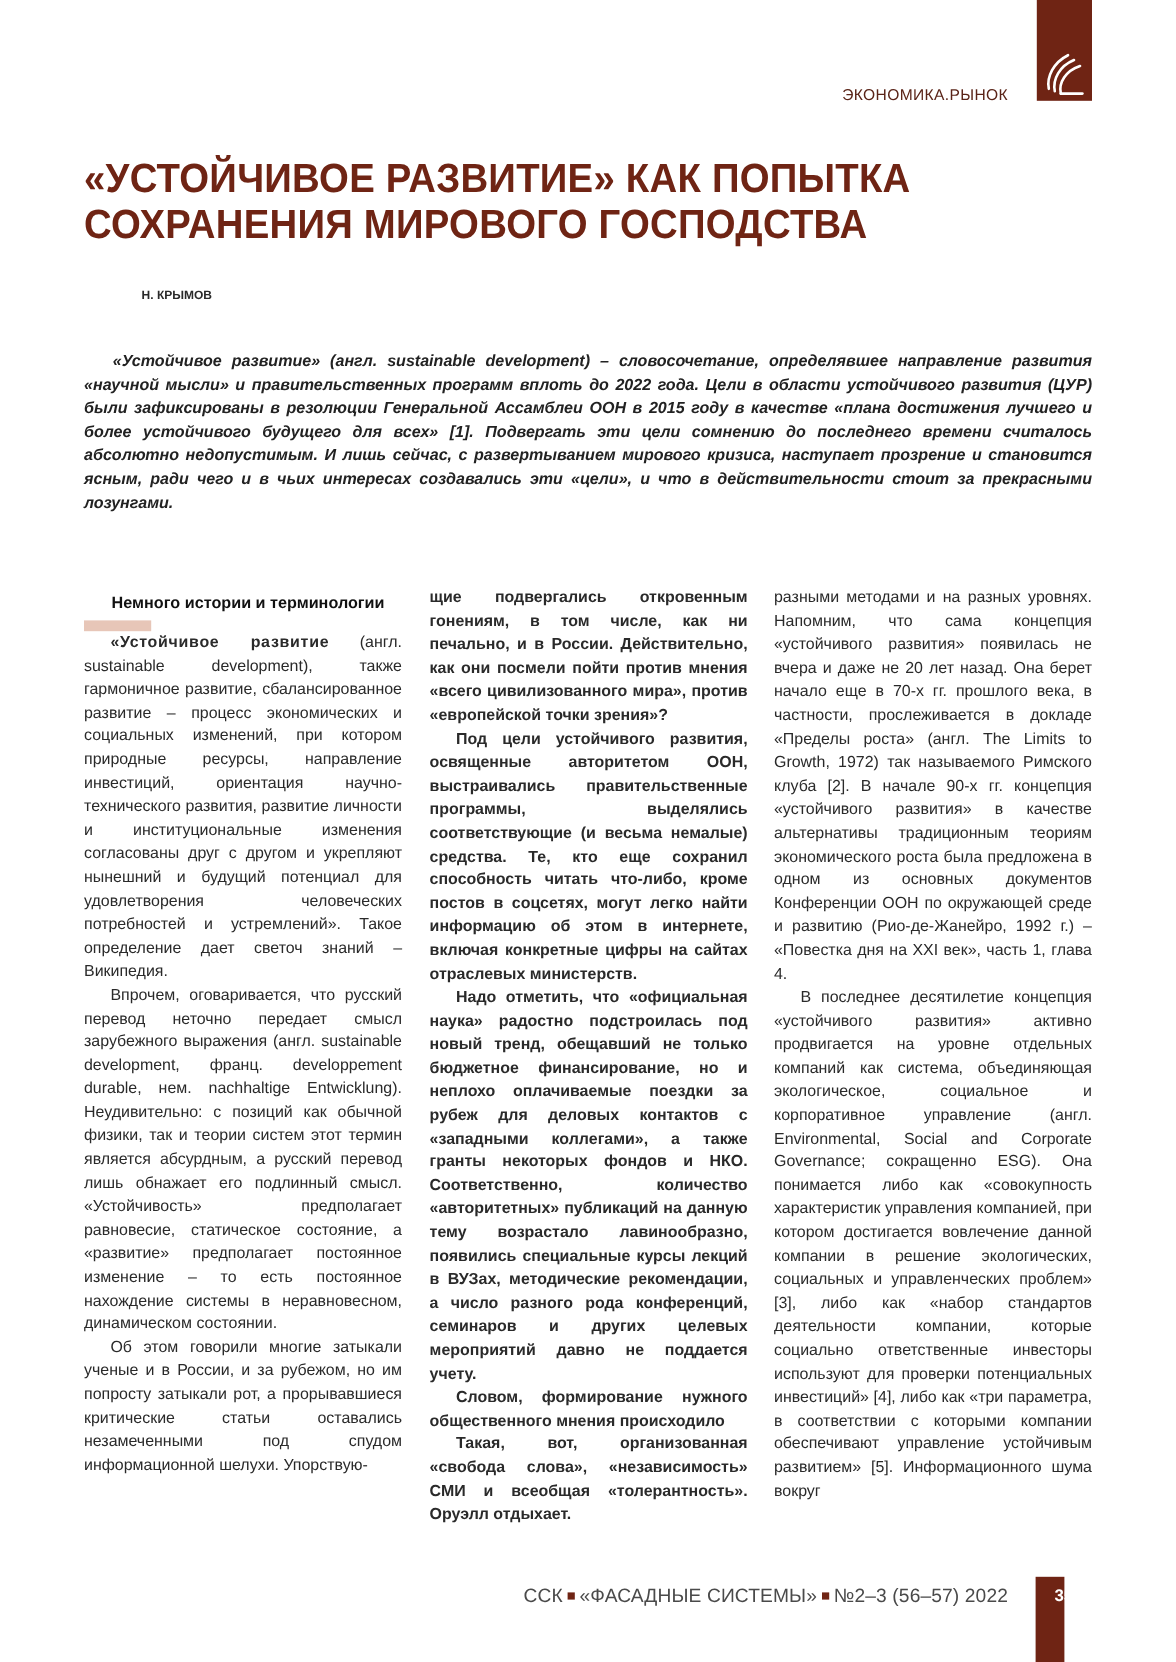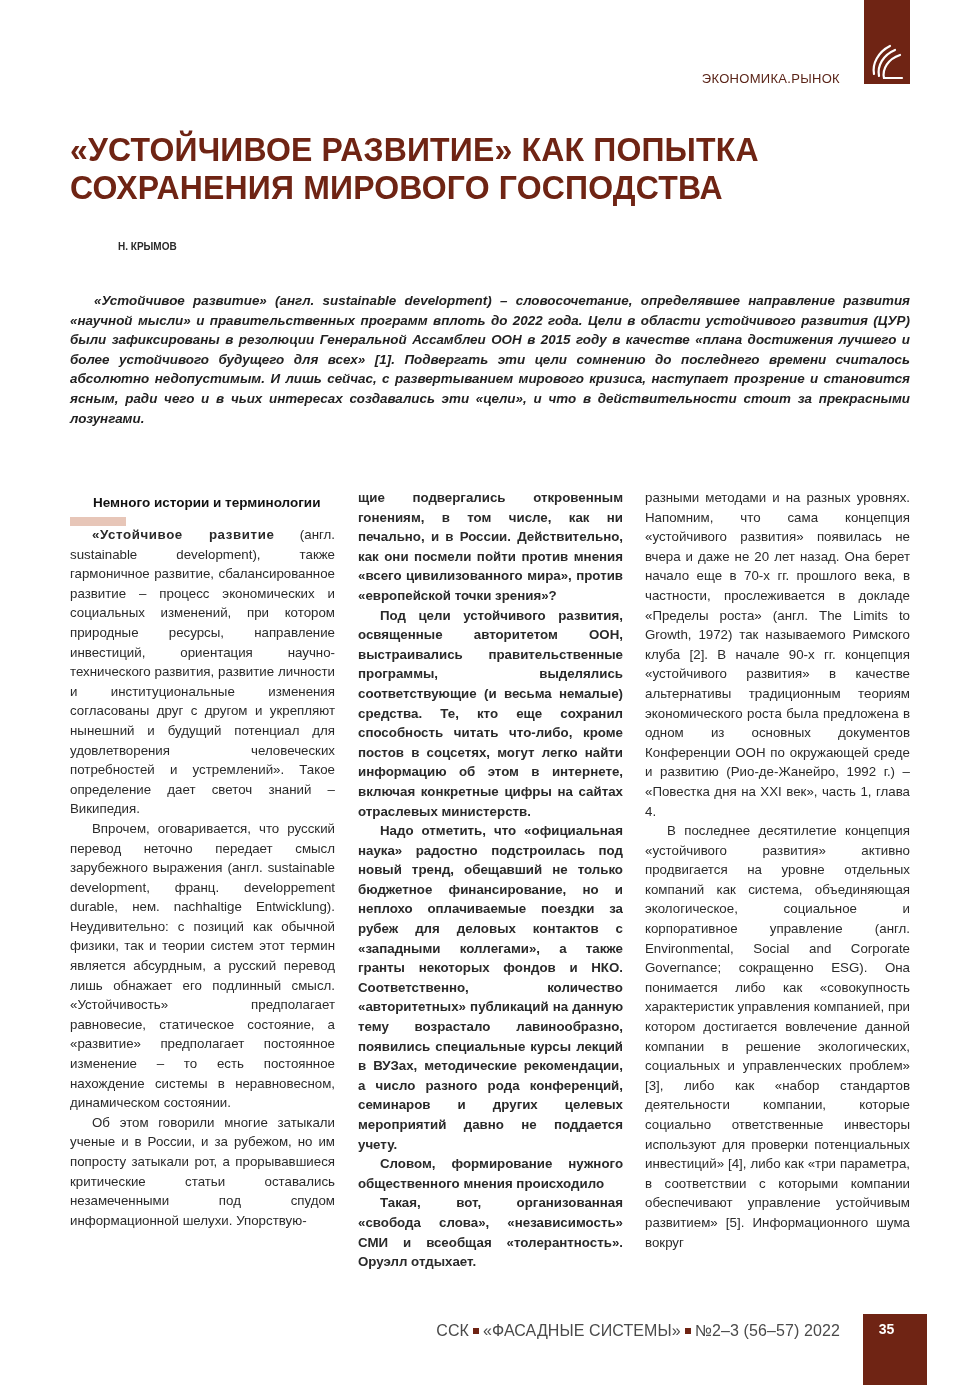--- a/index.html
+++ b/index.html
@@ -15,21 +15,21 @@
   .col p.cont { text-indent: 0; }
   .col1 { left: 70px; }
   .col2 { left: 358px; font-weight: bold; }
   .col3 { left: 645px; }
   .subhead { position: relative; margin: 6px 0 14px 23px; font-size: 13.5px; line-height: 17px; font-weight: bold; color: #111; }
   .subhead-bar { position: absolute; left: -23px; top: 23px; width: 56px; height: 9px; background: #e7c6b8; z-index: 0; }
   .subhead span { position: relative; z-index: 1; margin-top: 20px; }
   .bold-term { font-weight: bold; letter-spacing: 0.6px; }
   .footer { position: absolute; right: 140px; top: 1322px; font-size: 16px; color: #4a4a4a; letter-spacing: 0.1px; }
   .footer .sq { display: inline-block; width: 6px; height: 6px; background: #6f2414; margin: 0 4px 2px 4px; vertical-align: middle; }
-  .page-block { position: absolute; left: 863px; top: 1314px; width: 64px; height: 71px; background: #6f2414; }
+  .page-block { position: absolute; left: 863px; top: 1314px; width: 24px; height: 71px; background: #6f2414; }
   .page-num { position: absolute; left: 0; top: 7px; width: 47px; text-align: center; color: #fff; font-weight: bold; font-size: 14px; }
 </style>
 </head>
 <body>
 
 <div class="logo-block">
   <svg viewBox="0 0 38 42">
     <g fill="none" stroke="#ffffff" stroke-width="2.2" stroke-linecap="round">
       <path d="M6 36 C4 26 10 14 22 8"></path>
       <path d="M11 38 C9 28 15 17 27 12"></path>

